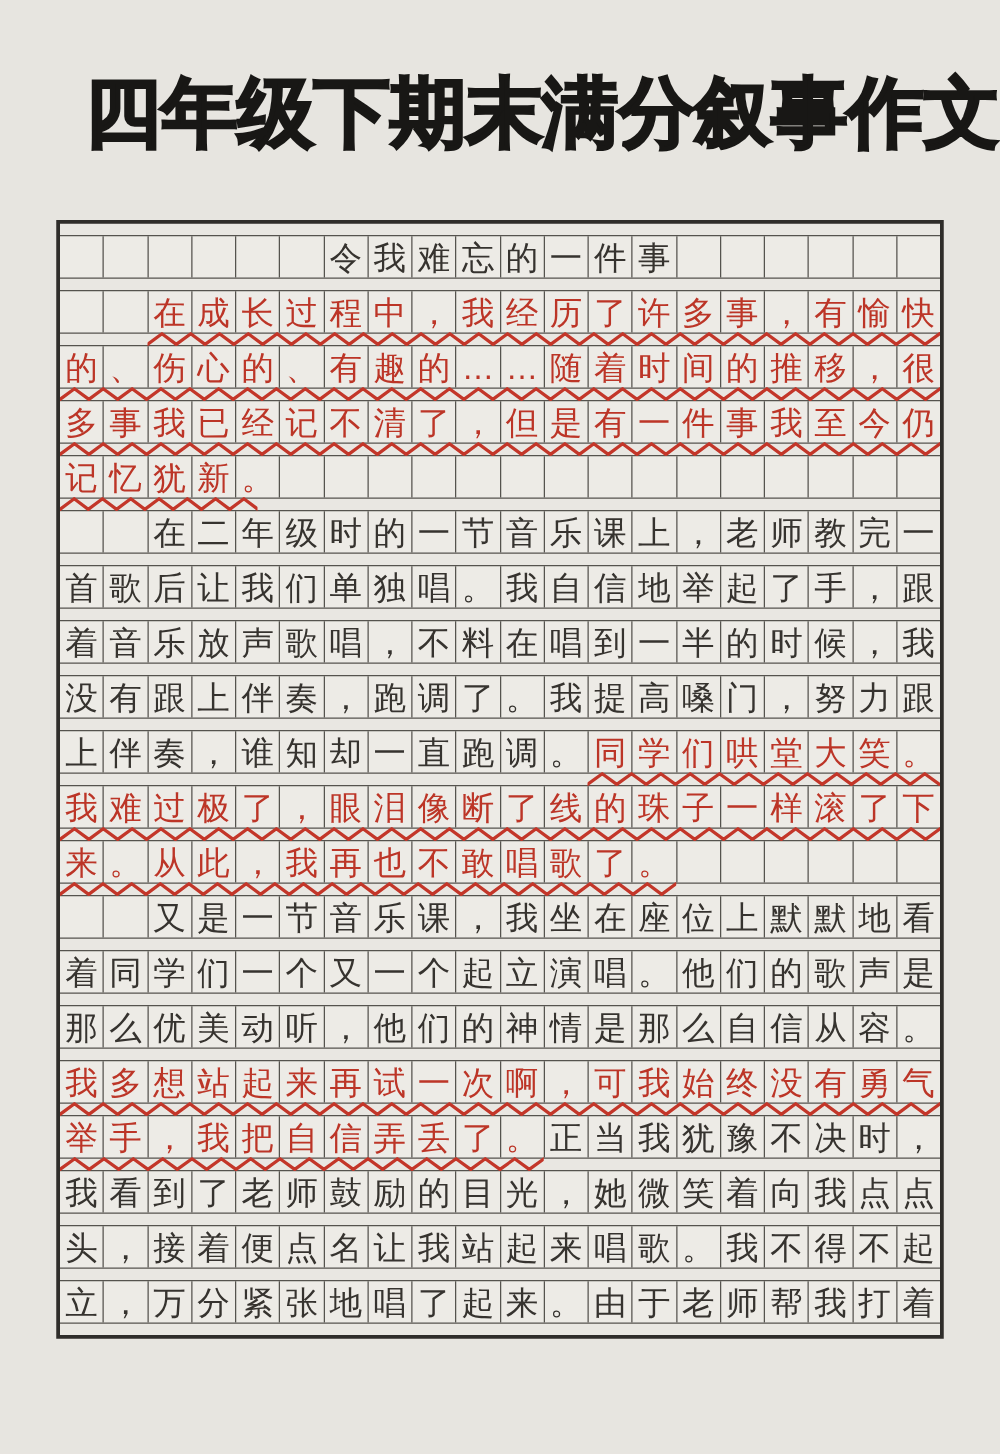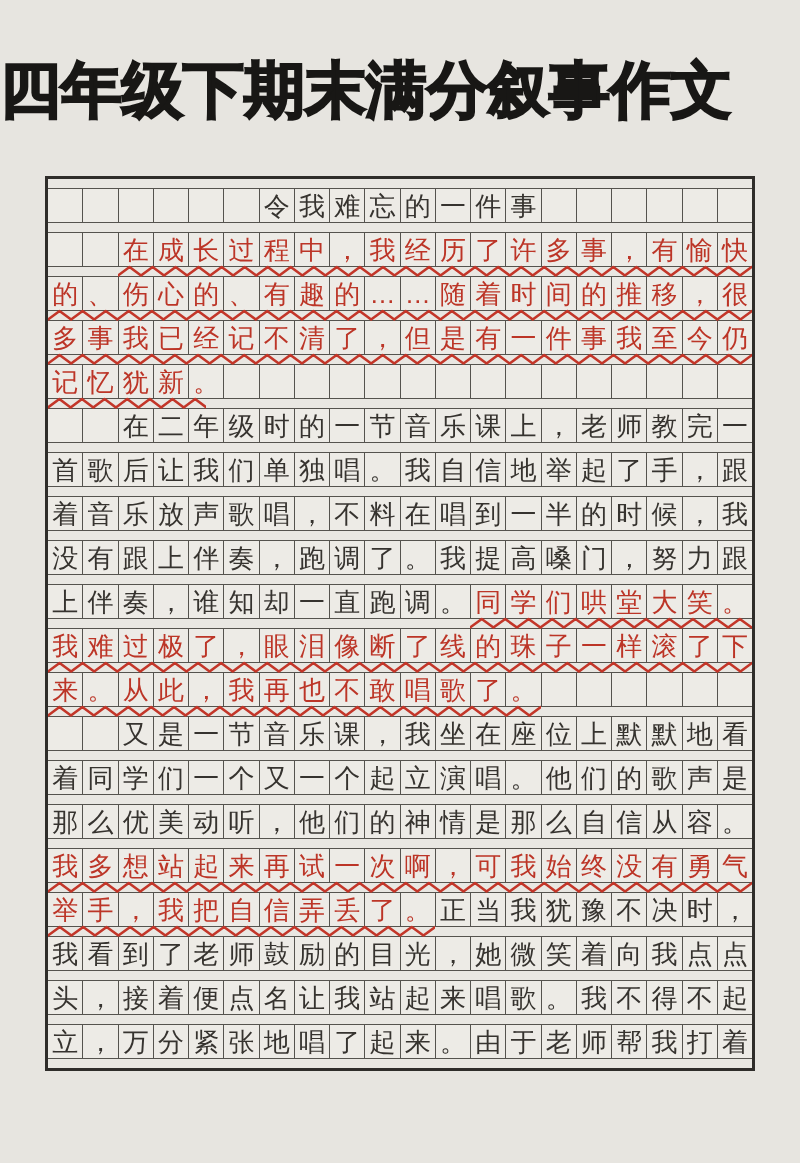--- a/index.html
+++ b/index.html
@@ -14,21 +14,21 @@
     --border:#2f2d2a;
   }
   html,body{margin:0;padding:0;}
   body{
     width:800px;height:1163px;overflow:hidden;
     background:var(--page-bg);
     font-family:"Liberation Sans","DejaVu Sans",sans-serif;
   }
   .page-title{
     margin:0;padding:56px 0 0;
-    text-align:left;
+    text-align:right;
     font-size:61px;line-height:1.12;
     font-weight:900;
     color:var(--title-color);
     -webkit-text-stroke:2.2px var(--title-color);
     letter-spacing:0;
     white-space:nowrap;
   }
   .paper{
     box-sizing:border-box;
     width:710px;

